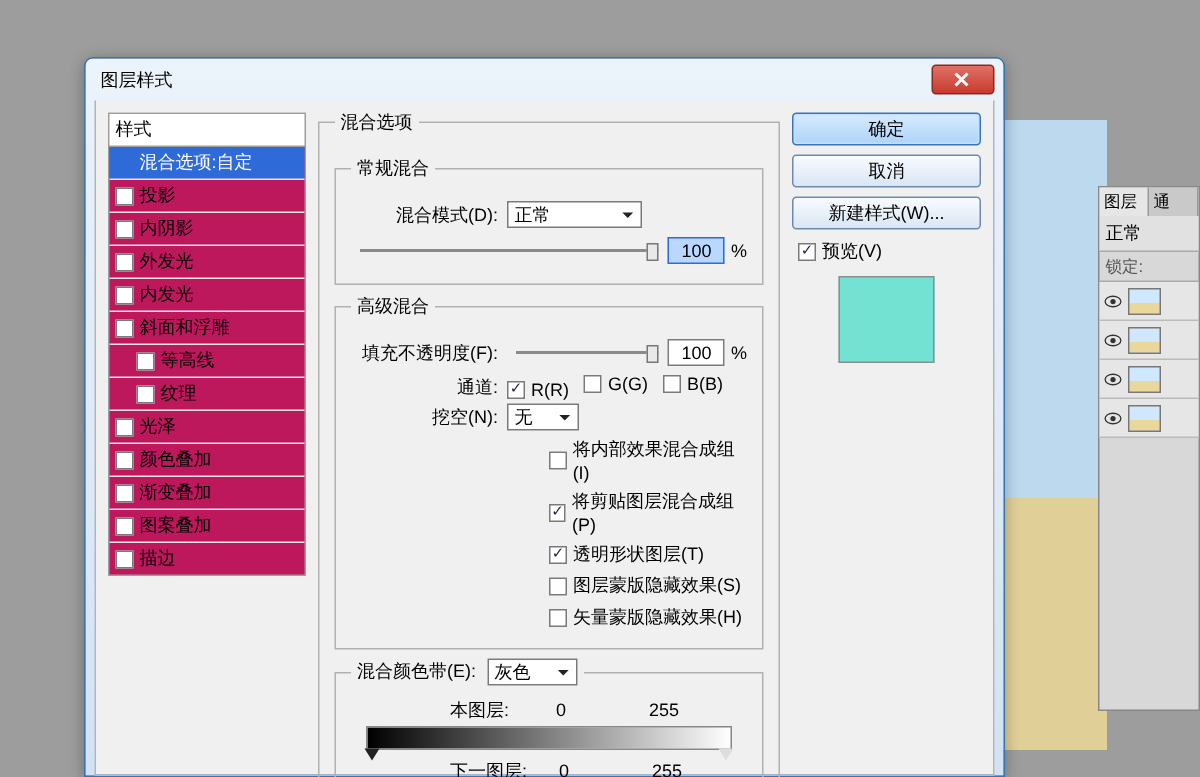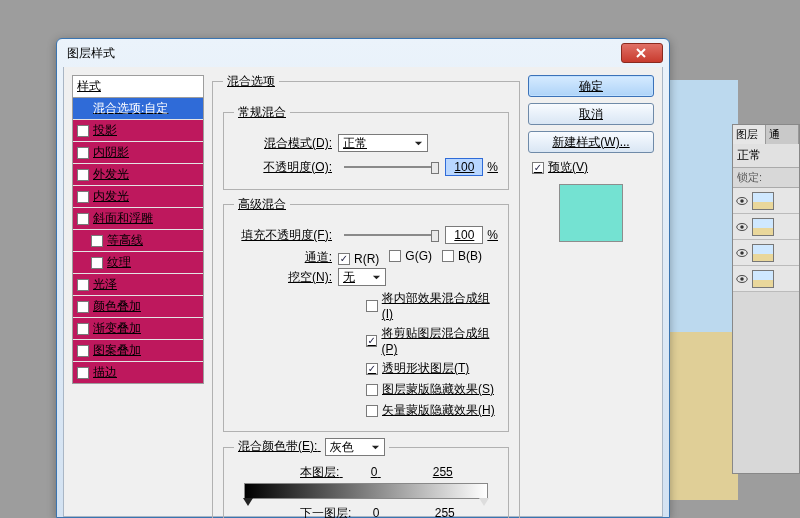--- a/index.html
+++ b/index.html
@@ -1,21 +1,21 @@
 <!DOCTYPE html>
 <html><head>
 <meta charset="utf-8">
 <style>
 * { box-sizing: border-box; margin: 0; padding: 0; font-family: "Microsoft YaHei", "SimSun", Arial, sans-serif; font-size: 12px; }
 body { background: #9d9d9d; width: 800px; height: 518px; overflow: hidden; position: relative; }
 .dialog { position: absolute; left: 56px; top: 38px; width: 614px; height: 480px; background: linear-gradient(#ebf3fb, #d3e2f2); border: 1px solid #3a74b0; border-radius: 6px 6px 0 0; box-shadow: 0 2px 10px rgba(0,0,0,0.3); }
 .titlebar { height: 28px; display: flex; align-items: center; padding: 0 6px 0 10px; color: #000; }
 .titlebar .title { flex: 1; }
 .close-btn { width: 42px; height: 20px; background: linear-gradient(#e07066,#c83b2e); border: 1px solid #8a2a1f; border-radius: 3px; display: flex; align-items: center; justify-content: center; color: #fff; font-weight: bold; cursor: pointer; }
-.dialog-body { position: absolute; left: 6px; top: 28px; right: 6px; bottom: 0; background: #f0f0f0; border: 1px solid #a9b6c5; border-top: none; display: flex; text-decoration: underline; }
+.dialog-body { position: absolute; left: 6px; top: 28px; right: 6px; bottom: 0; background: #f0f0f0; border: 1px solid #a9b6c5; border-top: none; display: flex; }
 .styles-col { width: 132px; margin: 8px 4px 8px 8px; }
 .styles-header { border: 1px solid #9d9d9d; background: #fff; padding: 2px 4px; }
 .styles-list { border: 1px solid #9d9d9d; border-top: none; background: #be185d; }
 .styles-list .row { display: flex; align-items: center; padding: 2px 3px 2px 4px; border-bottom: 1px solid #e4e4e4; }
 .styles-list .row:last-child { border-bottom: none; }
 .styles-list .row.selected { background: #2f6bd8; color: #fff; }
 .styles-list .row .cb { width: 12px; height: 12px; border: 1px solid #7a7a7a; margin-right: 4px; background: #fff; }
 .styles-list .row .cb.none { visibility: hidden; }
 .styles-list .row.indent { padding-left: 18px; }
 .center-col { flex: 1; margin: 6px 4px 8px 0; position: relative; }
@@ -190,21 +190,20 @@
             <div class="select" style="min-width:90px">
               <span>正常</span>
               <span class="arrow">
                   <svg viewBox="0 0 10 10">
                     <path d="M1 3 L5 7 L9 3" fill="#222"></path>
                   </svg>
                 </span>
             </div>
           </div>
           <div class="form-row">
-            <span class="lbl">不透明度(O):</span>
             <div class="slider">
                 <div class="track"></div>
                 <div class="thumb" style="left:calc(100% - 8px)"></div>
               </div>
             <input class="num hl" value="100" style="">
             <span style="margin-left:4px">%</span>
           </div>
         </fieldset>
 
         <fieldset class="inner-fs">

